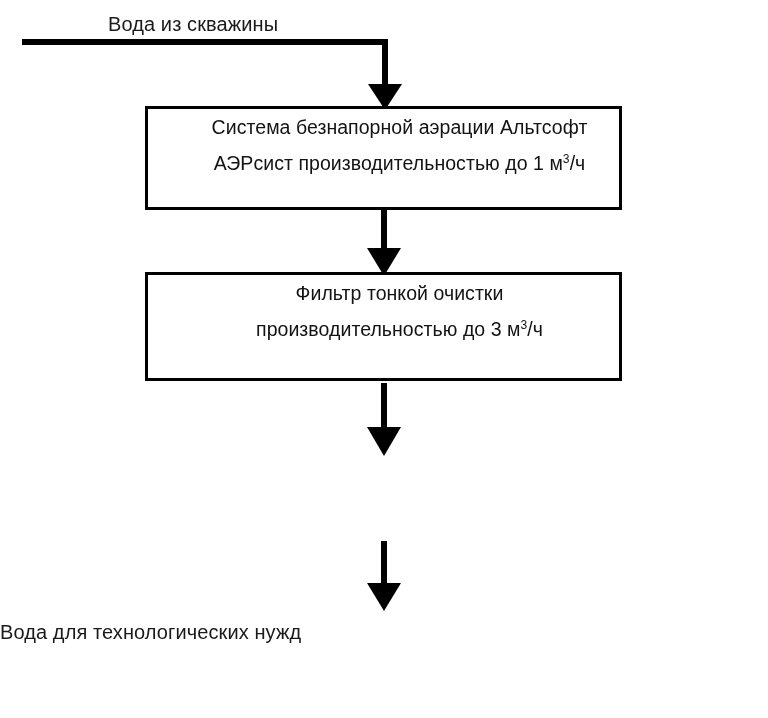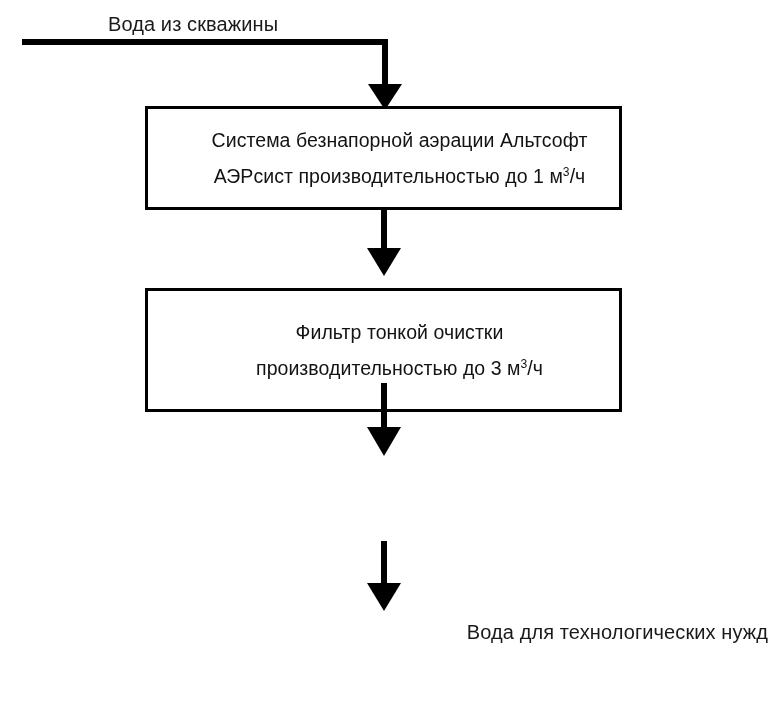--- a/index.html
+++ b/index.html
@@ -31,51 +31,51 @@
   }
   #caption-top {
     left: 108px;
     top: 12px;
     text-align: center;
   }
   #caption-bottom {
     left: 0;
     top: 620px;
     width: 768px;
-    text-align: right;
+    text-align: left;
   }
 
   
   .box {
     position: absolute;
     left: 145px;
     width: 477px;
     box-sizing: border-box;
     border: 3px solid #000000;
     background: #ffffff;
     display: flex;
-    align-items: center;
+    align-items: flex-start;
     justify-content: center;
     padding-left: 32px;
   }
   .box-text {
     font-size: 19.5px;
     line-height: 36px;
     text-align: center;
     color: #131313;
     padding: 0 10px;
     letter-spacing: 0.05px;
   }
   .box-text sup {
     font-size: 0.62em;
     vertical-align: super;
     line-height: 0;
   }
   #box-1 { top: 106px;  height: 104px; }
-  #box-2 { top: 288px;  height: 124px; }
+  #box-2 { top: 272px;  height: 109px; }
   #box-3 { top: 455px;  height: 88px;  }
 
   
   .conn {
     position: absolute;
     pointer-events: none;
   }
   .conn svg { display: block; }
 </style>
 </head>

